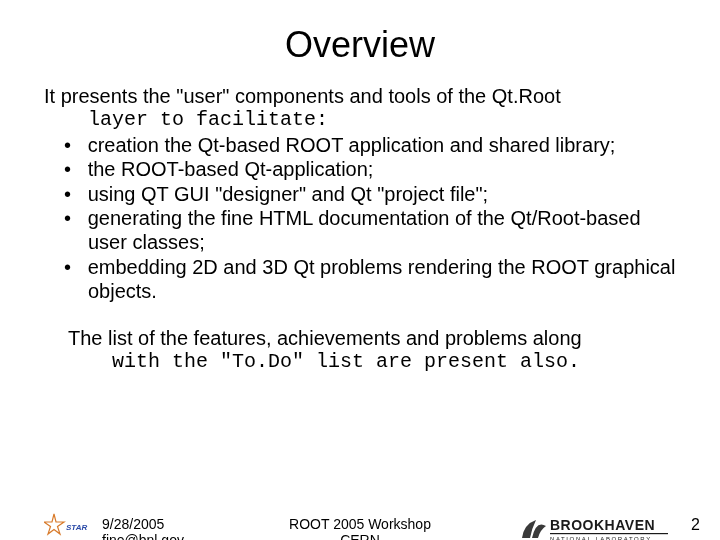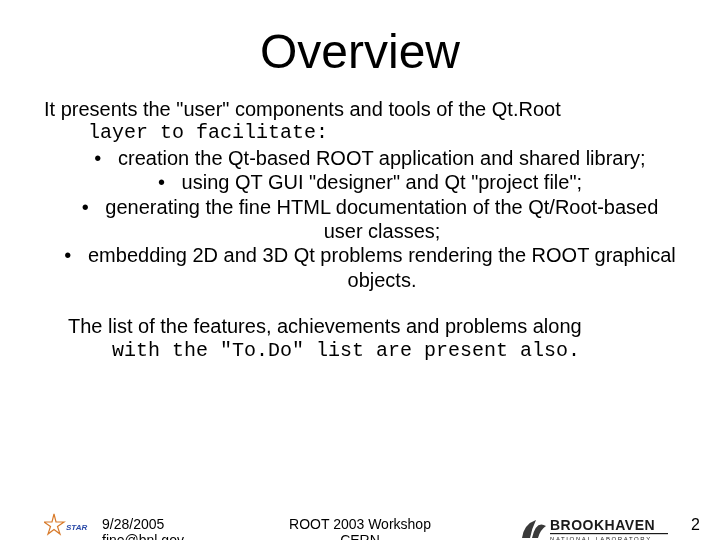--- a/index.html
+++ b/index.html
@@ -12,21 +12,21 @@
     color: #000;
     overflow: hidden;
   }
   .slide {
     position: relative;
     width: 720px;
     height: 540px;
     box-sizing: border-box;
   }
   .title {
-    font-size: 48px;
+    font-size: 36px;
     text-align: center;
     margin-top: 24px;
     margin-bottom: 18px;
     font-weight: normal;
   }
   .body {
     font-size: 20px;
     line-height: 1.22;
     padding: 0 44px 0 44px;
   }
@@ -35,21 +35,20 @@
   }
   .intro .hang {
     display: block;
     padding-left: 44px;
     font-family: Liberation Mono, monospace;
   }
   ul.bullets {
     list-style: none;
     margin: 0;
     padding: 0;
-    text-align: center;
   }
   ul.bullets li {
     padding-left: 44px;
     text-indent: -24px;
     margin: 0;
   }
   ul.bullets li::before {
     content: "\2022\00a0\00a0";
   }
   .closing {
@@ -112,20 +111,21 @@
 
   <div class="title">Overview</div>
 
   <div class="body">
     <p class="intro">
       <span>It presents the "user" components and tools of the Qt.Root</span>
       <span class="hang">layer to  facilitate:</span>
     </p>
     <ul class="bullets">
       <li> creation the Qt-based ROOT application and shared library;</li>
+      <li> the ROOT-based Qt-application;</li>
       <li> using QT GUI "designer" and Qt "project file";</li>
       <li> generating the fine HTML documentation of the Qt/Root-based user classes;</li>
       <li> embedding 2D and 3D Qt problems  rendering the ROOT graphical objects.</li>
     </ul>
     <p class="intro closing">
       <span>The list of the features, achievements and problems  along</span>
       <span class="hang">with the "To.Do" list are  present also.</span>
     </p>
   </div>
 
@@ -136,21 +136,21 @@
         <text x="22" y="18" font-family="Arial" font-size="8" font-style="italic" font-weight="bold" fill="#2a4aa8">STAR</text>
       </svg>
     </div>
 
     <div class="footer-left">
       <div>9/28/2005</div>
       <div>fine@bnl.gov</div>
     </div>
 
     <div class="footer-center">
-      <div>ROOT 2003 Workshop</div>
+      <div>ROOT 2005 Workshop</div>
       <div>CERN</div>
     </div>
 
     <div class="logo-bnl">
       <svg viewBox="0 0 150 30">
         <g fill="#3a3a3a">
           <path d="M2 24 Q 4 10 16 6 Q 12 14 10 24 Z"></path>
           <path d="M12 24 Q 16 6 26 12 Q 20 16 18 24 Z"></path>
         </g>
         <text x="30" y="16" font-family="Arial" font-size="14" font-weight="bold" letter-spacing="0.5" fill="#1a1a1a">BROOKHAVEN</text>

